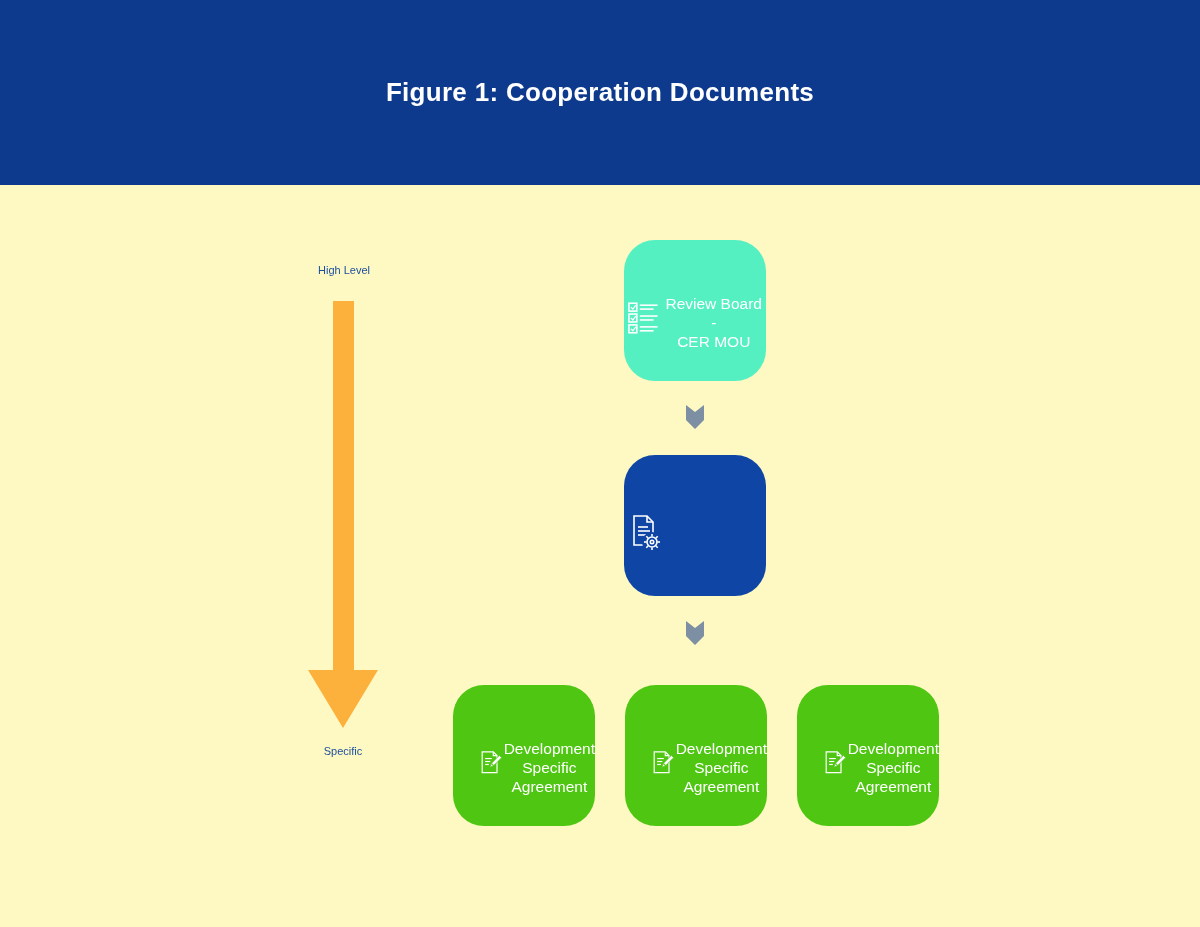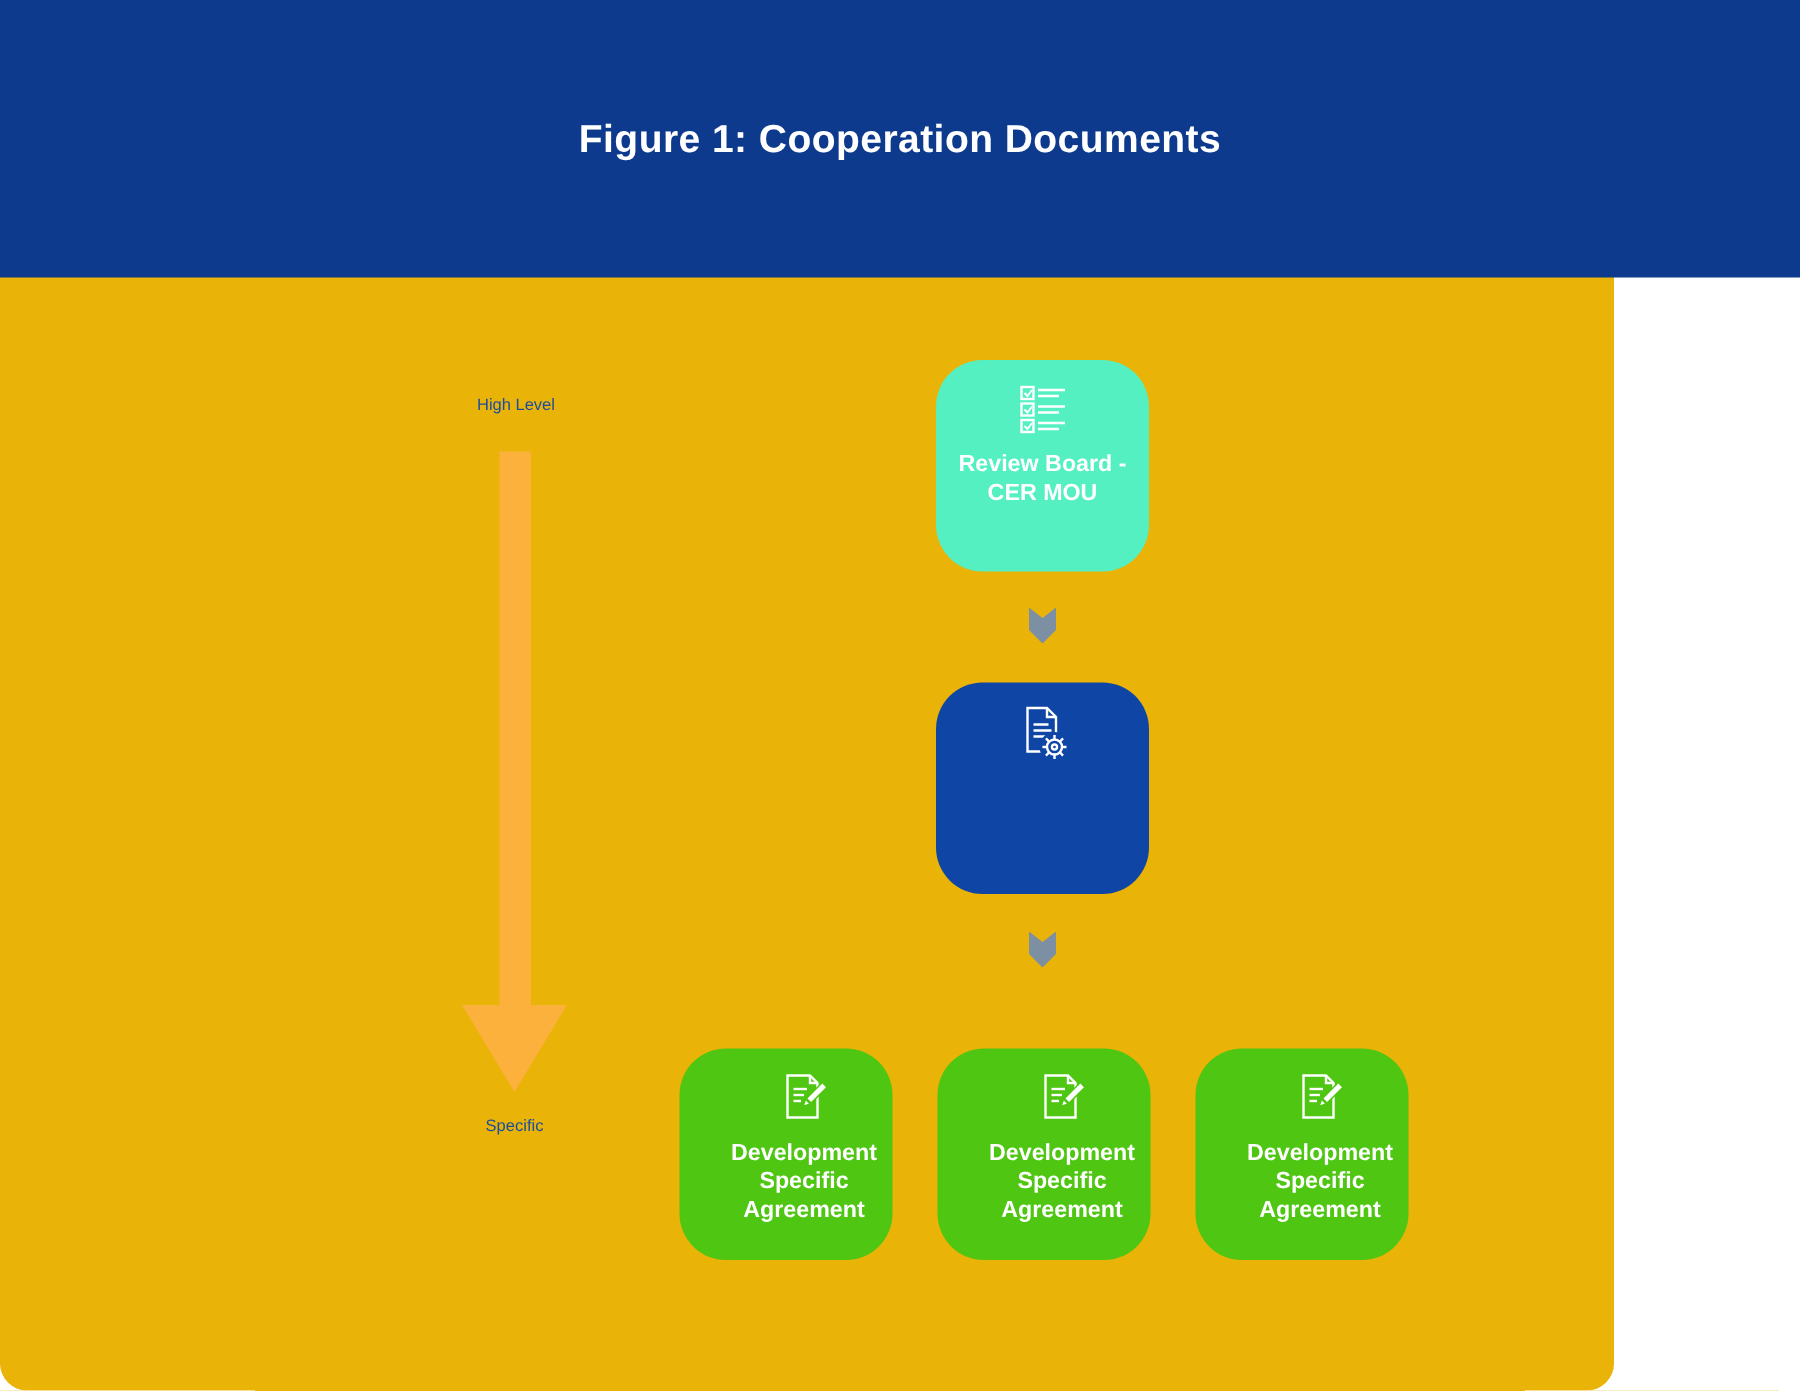--- a/index.html
+++ b/index.html
@@ -1,19 +1,19 @@
 <!DOCTYPE html>
 <html><head>
 <meta charset="utf-8">
 <style>
   * { margin: 0; padding: 0; box-sizing: border-box; }
   html, body { width: 1200px; height: 927px; background: #ffffff; overflow: hidden; }
   body { font-family: "Liberation Sans", "DejaVu Sans", sans-serif; position: relative; }
 
-  .page { position: absolute; inset: 0; width: 1076px; height: 927px; background: #eab308; border-radius: 18px; }
+  .page { position: absolute; inset: 0; width: 1200px; height: 927px; background: #fef9c3; }
 
   
   .banner {
     position: absolute; left: 0; top: 0; width: 1200px; height: 185px;
     background: #0D3A8C; display: flex; align-items: center; justify-content: center;
   }
   .banner h1 {
     color: #ffffff; font-size: 26px; font-weight: bold; letter-spacing: 0.3px;
   }
 
@@ -31,25 +31,25 @@
   }
   .arrow-head {
     position: absolute; left: 308px; top: 670px; width: 0; height: 0;
     border-left: 35px solid transparent; border-right: 35px solid transparent;
     border-top: 58px solid #FCB13C;
   }
 
   
   .card {
     position: absolute; width: 142px; height: 141px; border-radius: 31px;
-    display: flex; flex-direction: column; align-items: center; padding-top: 15px; font-weight: bold;
+    display: flex; flex-direction: row; align-items: center; padding-top: 15px;
   }
   .card.teal   { left: 624px; top: 240px; background: #54F0C2; }
   .card.blue   { left: 624px; top: 455px; background: #0F46A5; }
-  .card.green  { top: 699px; background: #4EC612; padding-left: 24px; }
+  .card.green  { top: 685px; background: #4EC612; padding-left: 24px; }
   .card.green.g1 { left: 453px; }
   .card.green.g2 { left: 625px; }
   .card.green.g3 { left: 797px; }
 
   .card-label {
     margin-top: 9px; color: #ffffff; font-size: 15.5px; line-height: 19px;
     text-align: center; white-space: pre-line;
   }
 
   .card-icon { display: block; }

